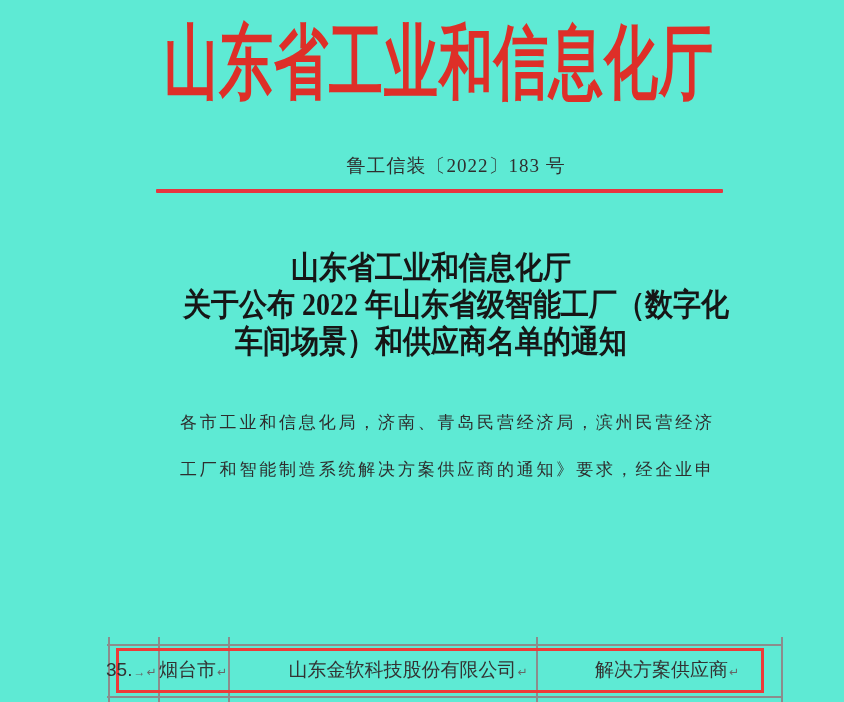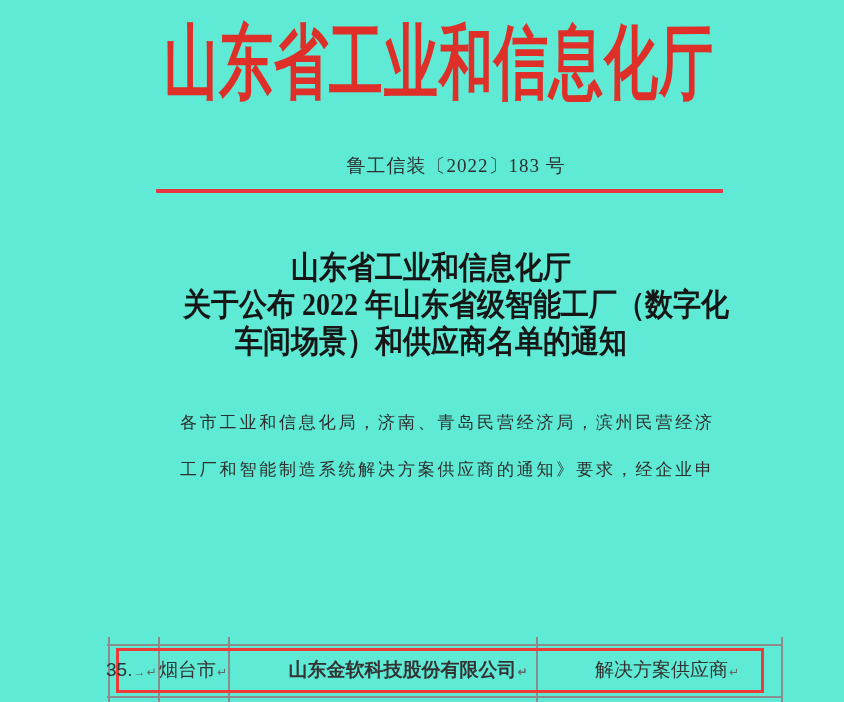--- a/index.html
+++ b/index.html
@@ -53,21 +53,21 @@
     border:3px solid var(--highlight-red,#ee3a38); box-sizing:border-box;
     background:transparent;
   }
   .cell {
     position:absolute; top:644px; height:52px; line-height:52px;
     font-family:"Liberation Sans","DejaVu Sans",sans-serif;
     font-size:19px; color:#333333; text-align:center; white-space:nowrap;
   }
   .c1 { left:100px; width:44px; text-align:left; padding-left:6px; }
   .c2 { left:158px; width:70px; }
-  .c3 { left:228px; width:360px;font-weight:bold; }
+  .c3 { left:228px; width:360px; }
   .c4 { left:544px; width:246px; }
   .mark { font-size:12px; color:#666666; margin-left:1px; }
 </style>
 </head>
 <body>
 
 <div class="page">
 
   <div class="letterhead">山东省工业和信息化厅</div>
 

